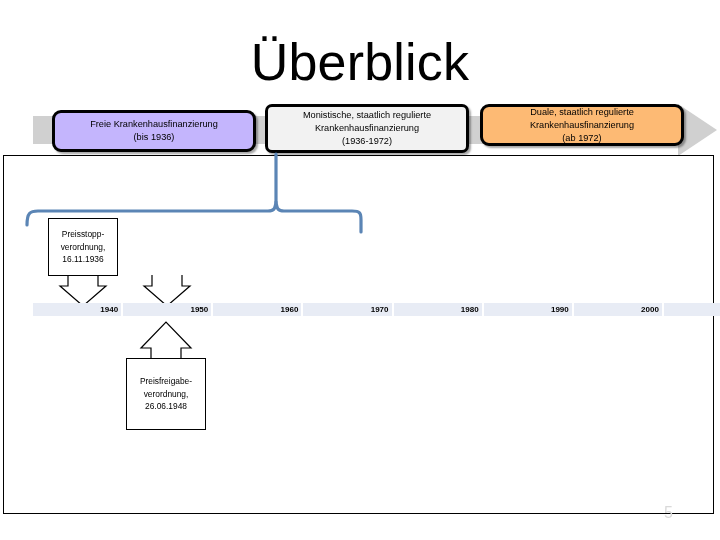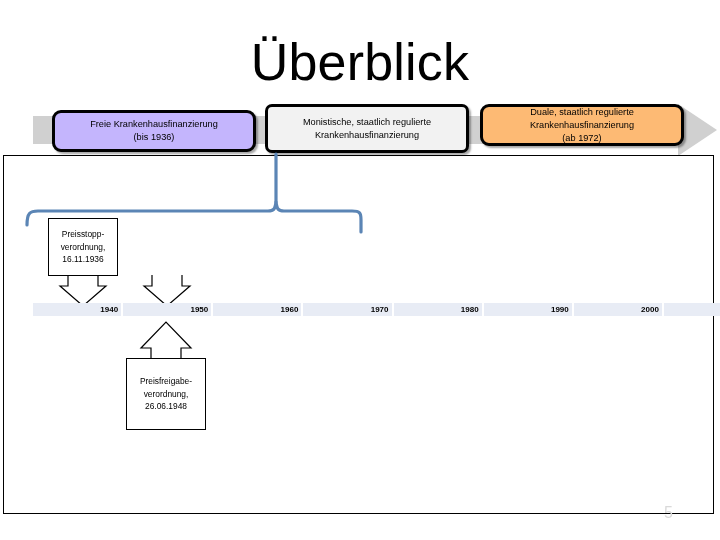--- a/index.html
+++ b/index.html
@@ -184,20 +184,21 @@
   <div>
     <div>Freie Krankenhausfinanzierung</div>
     <div>(bis 1936)</div>
   </div>
 </div>
 
 <div class="phase-box" id="phase-mon">
   <div>
     <div>Monistische, staatlich regulierte</div>
     <div>Krankenhausfinanzierung</div>
+    <div>(1936-1972)</div>
   </div>
 </div>
 
 <div class="phase-box" id="phase-dual">
   <div>
     <div>Duale, staatlich regulierte</div>
     <div>Krankenhausfinanzierung</div>
     <div>(ab 1972)</div>
   </div>
 </div>

